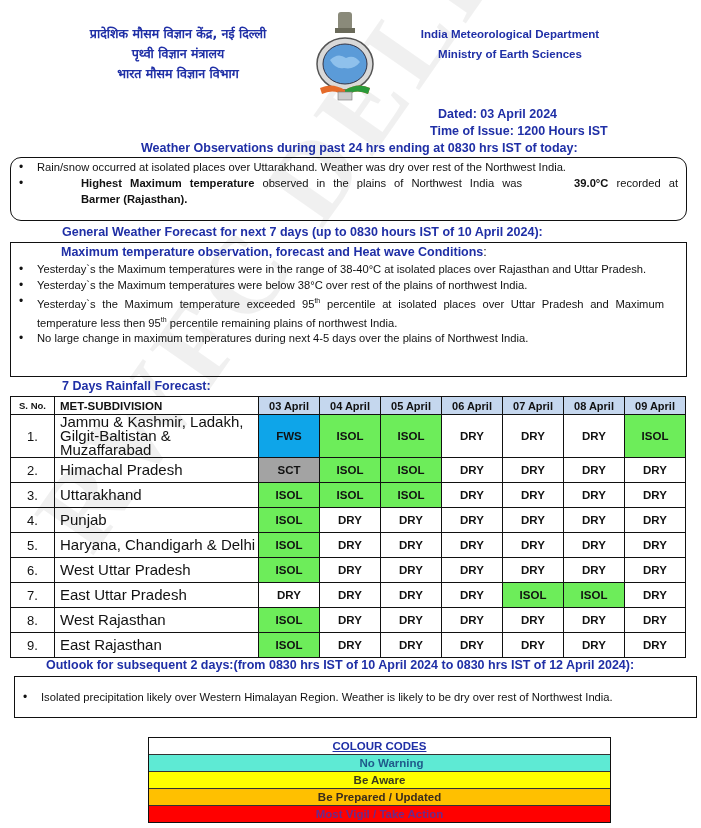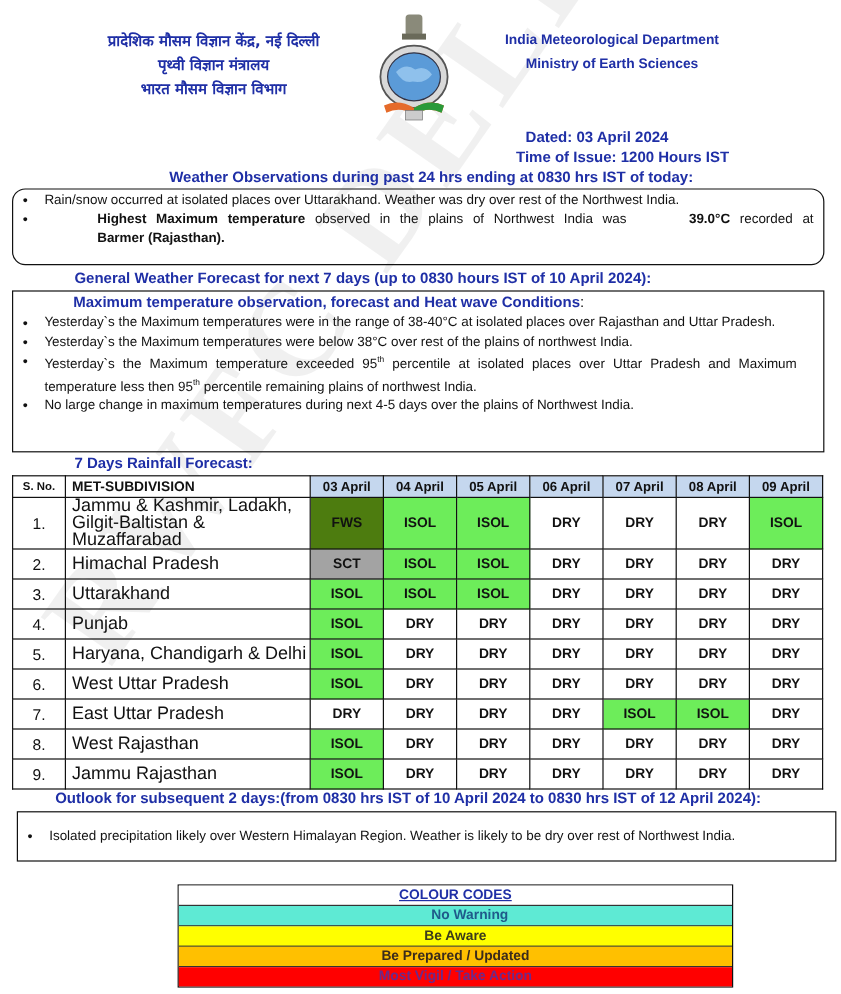--- a/index.html
+++ b/index.html
@@ -124,21 +124,21 @@
       <th>06 April</th>
       <th>07 April</th>
       <th>08 April</th>
       <th>09 April</th>
     </tr>
   </thead>
   <tbody id="rf-body">
       <tr class="tall">
         <td class="sn">1.</td>
         <td class="nm">Jammu &amp; Kashmir, Ladakh, Gilgit-Baltistan &amp; Muzaffarabad</td>
-        <td class="c-FWS" style="background: #4d7c0f;">FWS</td>
+        <td class="c-FWS" style="background: #0ea5e9;">FWS</td>
         <td class="c-ISOL" style="background: rgb(109, 237, 90);">ISOL</td>
         <td class="c-ISOL" style="background: rgb(109, 237, 90);">ISOL</td>
         <td class="c-DRY" style="background: rgb(255, 255, 255);">DRY</td>
         <td class="c-DRY" style="background: rgb(255, 255, 255);">DRY</td>
         <td class="c-DRY" style="background: rgb(255, 255, 255);">DRY</td>
         <td class="c-ISOL" style="background: rgb(109, 237, 90);">ISOL</td>
       </tr>
       <tr>
         <td class="sn">2.</td>
         <td class="nm">Himachal Pradesh</td>
@@ -211,21 +211,21 @@
         <td class="c-ISOL" style="background: rgb(109, 237, 90);">ISOL</td>
         <td class="c-DRY" style="background: rgb(255, 255, 255);">DRY</td>
         <td class="c-DRY" style="background: rgb(255, 255, 255);">DRY</td>
         <td class="c-DRY" style="background: rgb(255, 255, 255);">DRY</td>
         <td class="c-DRY" style="background: rgb(255, 255, 255);">DRY</td>
         <td class="c-DRY" style="background: rgb(255, 255, 255);">DRY</td>
         <td class="c-DRY" style="background: rgb(255, 255, 255);">DRY</td>
       </tr>
       <tr>
         <td class="sn">9.</td>
-        <td class="nm">Jammu Rajasthan</td>
+        <td class="nm">East Rajasthan</td>
         <td class="c-ISOL" style="background: rgb(109, 237, 90);">ISOL</td>
         <td class="c-DRY" style="background: rgb(255, 255, 255);">DRY</td>
         <td class="c-DRY" style="background: rgb(255, 255, 255);">DRY</td>
         <td class="c-DRY" style="background: rgb(255, 255, 255);">DRY</td>
         <td class="c-DRY" style="background: rgb(255, 255, 255);">DRY</td>
         <td class="c-DRY" style="background: rgb(255, 255, 255);">DRY</td>
         <td class="c-DRY" style="background: rgb(255, 255, 255);">DRY</td>
       </tr>
     </tbody>
 </table>

